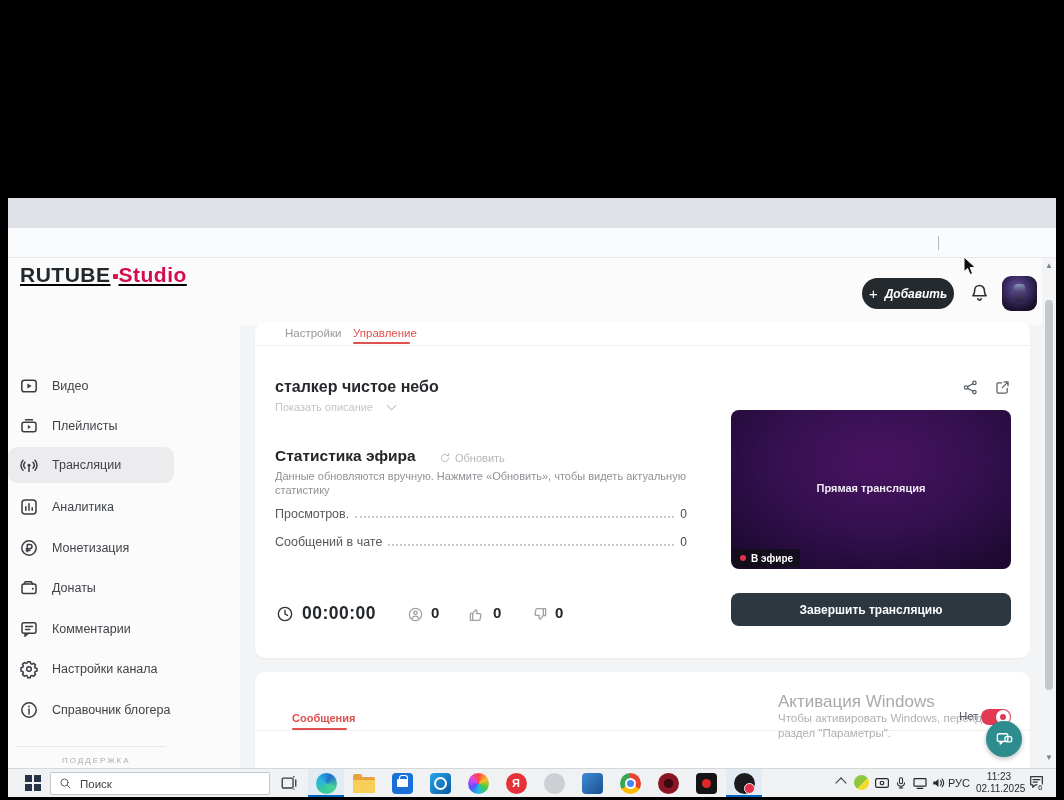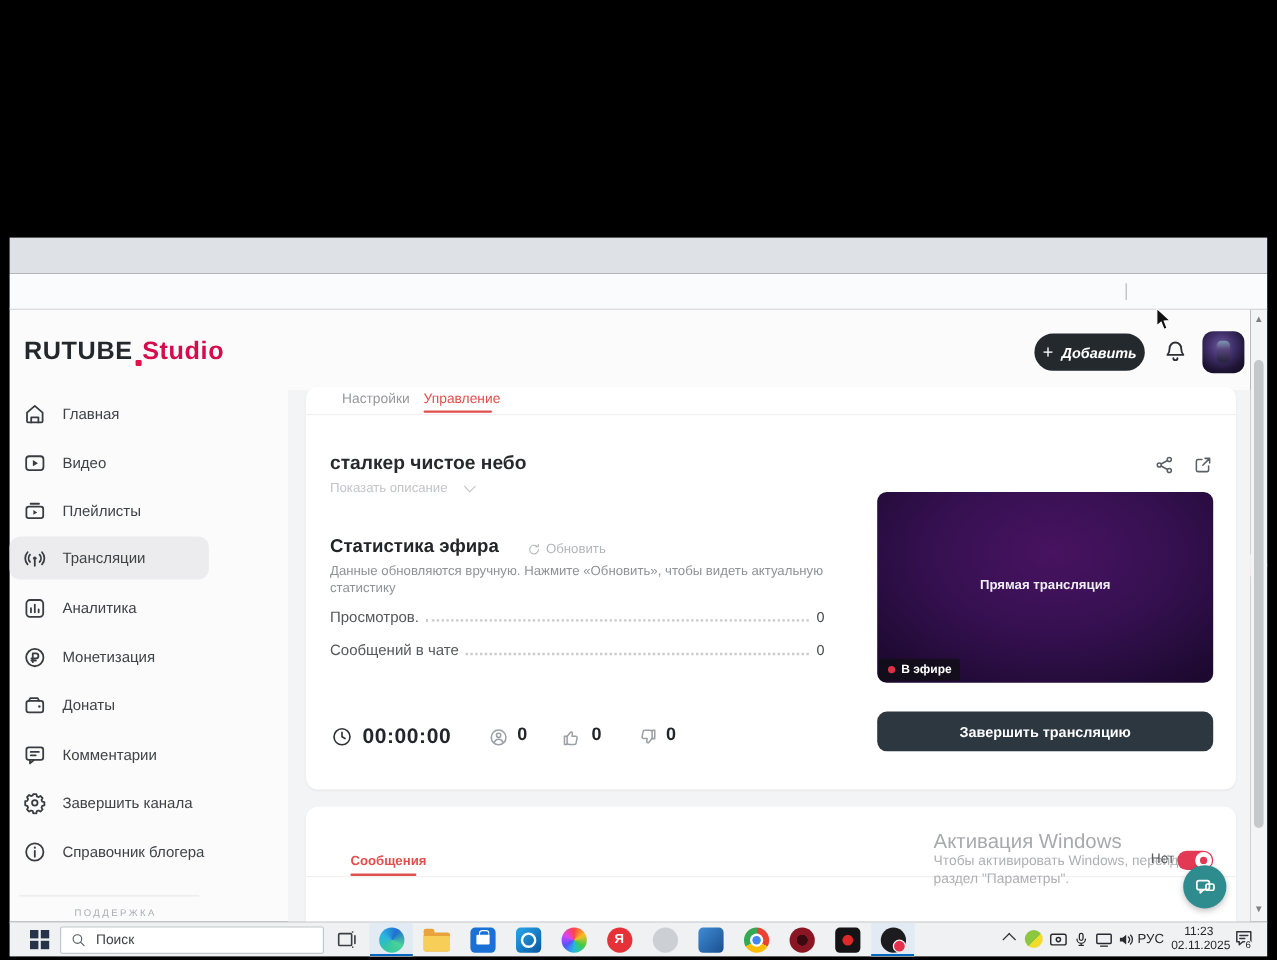--- a/index.html
+++ b/index.html
@@ -42,21 +42,21 @@
 
   
   .page{left:8px;top:258px;width:1034px;height:510px;background:#fbfbfc;overflow:hidden;}
   .content-bg{left:240px;top:325px;width:802px;height:443px;background:#f3f4f5;}
   
   .sb-track{left:1042px;top:258px;width:14px;height:510px;background:#f3f4f5;}
   .sb-arrow{left:1045px;width:8px;color:#7d8186;font-size:8px;line-height:1;}
   .sb-thumb{left:1045px;top:300px;width:8px;height:390px;border-radius:4px;background:#c5c8cb;}
 
   
-  .logo{left:20px;top:281px;font-size:21px;font-weight:bold;letter-spacing:.5px;display:flex;align-items:flex-end;}
+  .logo{left:20px;top:263px;font-size:21px;font-weight:bold;letter-spacing:.5px;display:flex;align-items:center;text-decoration:underline;}
   .logo-rutube{color:#23282d;}
   .logo-dot{width:5px;height:5px;border-radius:1px;background:#e3104c;margin:2px 1px 0 2px;}
   .logo-studio{color:#d50b4c;font-weight:600;}
   .add-btn{left:862px;top:278px;width:92px;height:31px;border-radius:17px;background:#24292d;color:#fff;
            display:flex;align-items:center;justify-content:center;gap:7px;}
   .add-plus{font-size:15px;line-height:1;}
   .add-label{font-size:12px;font-weight:bold;font-style:italic;}
   .bell{left:969px;top:282px;color:#2c2f33;}
   .user-avatar{left:1002px;top:276px;width:35px;height:35px;border-radius:9px;
        background:radial-gradient(circle at 45% 35%,#6a5a9e 0%,#41306b 35%,#1d1433 70%,#0f0a1c 100%);}
@@ -242,29 +242,20 @@
     <span class="add-label">Добавить</span>
   </div>
   <div class="abs bell">
     <svg width="21" height="22" viewBox="0 0 20 20" class="ic" stroke-width="1.4">
       <path d="M10 2.8a4.6 4.6 0 0 1 4.6 4.6c0 3.4.9 4.4 1.7 5.2H3.7c.8-.8 1.7-1.8 1.7-5.2A4.6 4.6 0 0 1 10 2.8z"></path>
       <path d="M8.4 15.2a1.6 1.6 0 0 0 3.2 0"></path>
     </svg>
   </div>
   <div class="abs user-avatar"></div>
 
-  <div class="abs side-item" style="top:327px;">
-    <span class="side-ico">
-        <svg width="20" height="20" viewBox="0 0 20 20" class="ic">
-          <path d="M3.5 8.8 10 3.2l6.5 5.6v7.2a1 1 0 0 1-1 1h-11a1 1 0 0 1-1-1z"></path>
-          <path d="M7 17v-4.2h6V17"></path>
-        </svg>
-      </span>
-    <span class="side-label">Главная</span>
-  </div>
   <div class="abs side-item" style="top:368px;">
     <span class="side-ico">
         <svg width="20" height="20" viewBox="0 0 20 20" class="ic">
           <rect x="2.8" y="4.2" width="14.4" height="11.6" rx="2.6"></rect>
           <path d="M8.4 7.4v5.2l4.2-2.6z" fill="currentColor" stroke="none"></path>
         </svg>
       </span>
     <span class="side-label">Видео</span>
   </div>
   <div class="abs side-item" style="top:408px;">
@@ -325,21 +316,21 @@
       </span>
     <span class="side-label">Комментарии</span>
   </div>
   <div class="abs side-item" style="top:651px;">
     <span class="side-ico">
         <svg width="20" height="20" viewBox="0 0 20 20" class="ic" stroke-width="1.3">
           <path d="M8.7 2.8h2.6l.4 1.8 1.5.6 1.5-.9 1.8 1.8-.9 1.5.6 1.5 1.8.4v2.6l-1.8.4-.6 1.5.9 1.5-1.8 1.8-1.5-.9-1.5.6-.4 1.8H8.7l-.4-1.8-1.5-.6-1.5.9-1.8-1.8.9-1.5-.6-1.5-1.8-.4V8.7l1.8-.4.6-1.5-.9-1.5 1.8-1.8 1.5.9 1.5-.6z"></path>
           <circle cx="10" cy="10" r="2.3"></circle>
         </svg>
       </span>
-    <span class="side-label">Завершить канала</span>
+    <span class="side-label">Настройки канала</span>
   </div>
   <div class="abs side-item" style="top:692px;">
     <span class="side-ico">
         <svg width="20" height="20" viewBox="0 0 20 20" class="ic">
           <circle cx="10" cy="10" r="7.2"></circle>
           <path d="M10 9v5"></path>
           <circle cx="10" cy="6.4" r=".9" fill="currentColor" stroke="none"></circle>
         </svg>
       </span>
     <span class="side-label">Справочник блогера</span>

